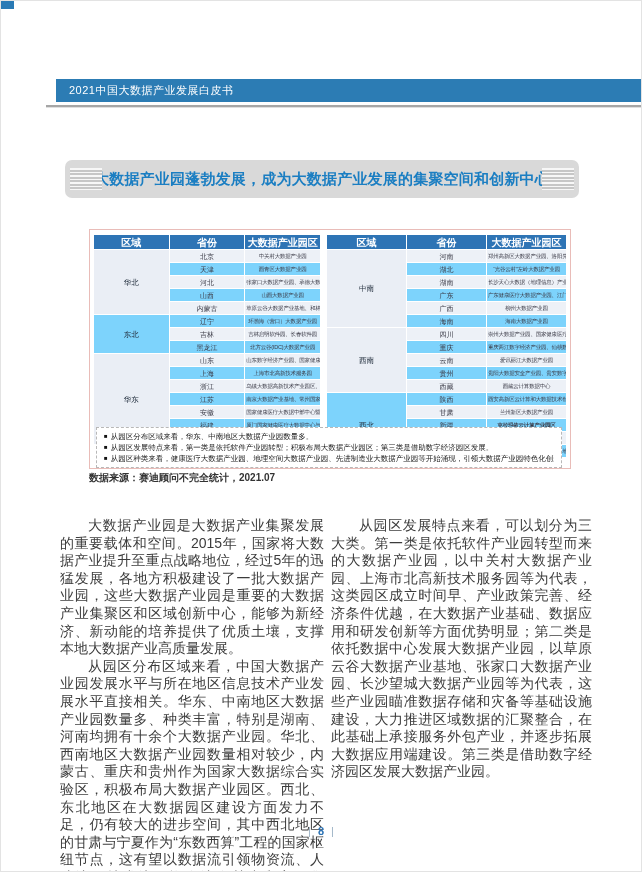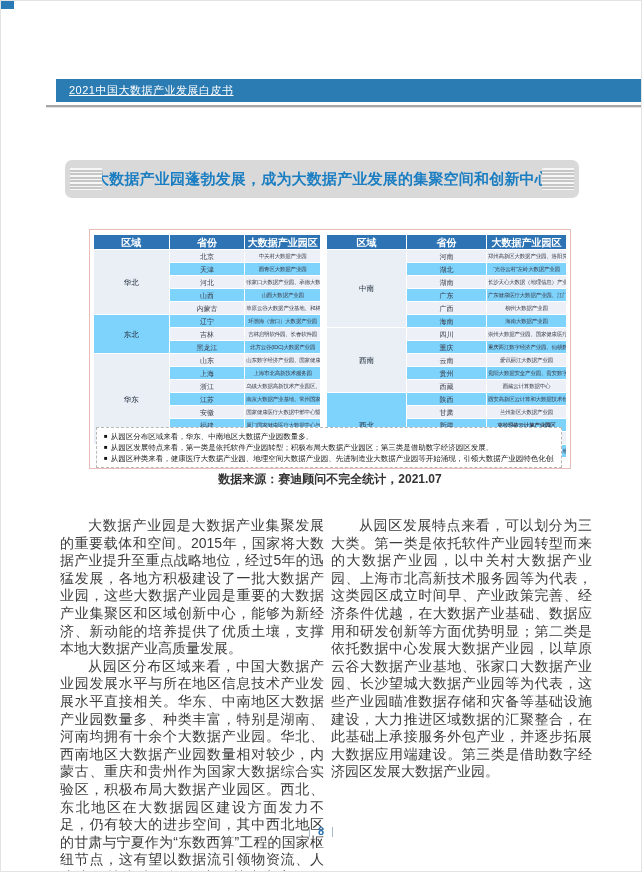--- a/index.html
+++ b/index.html
@@ -8,21 +8,21 @@
     font-family:"Liberation Sans","DejaVu Sans",sans-serif;
     overflow:hidden;border:1px solid #e3e3e3;box-sizing:border-box;
   }
   
   .corner-mark{position:absolute;left:0;top:0;width:13px;height:8px;background:#2a7ab5;}
 
   
   .header-bar{
     position:absolute;left:55px;right:0;top:78px;height:23px;
     background:#2c7cb4;color:#fff;font-size:11px;line-height:23px;
-    padding-left:13px;letter-spacing:0.5px;box-sizing:border-box;text-decoration:underline;
+    padding-left:13px;letter-spacing:0.5px;box-sizing:border-box;
   }
   .header-underline{
     position:absolute;left:45px;right:0;top:104px;height:2px;
     background:#a6a6a6;border-bottom:1px solid #e0e0e0;
   }
 
   
   .banner{
     position:absolute;left:64px;top:159px;width:514px;height:38px;
     background:#d9d9d9;border-radius:7px;
@@ -62,22 +62,22 @@
   table.parks td.bold{font-weight:bold;}
 
   .notes-box{
     position:absolute;left:6px;top:197px;width:466px;
     border:1px dashed #b8b8b8;padding:3px 7px;box-sizing:border-box;background:#fff;
   }
   .note-line{font-size:7.5px;color:#222;line-height:11px;white-space:nowrap;overflow:hidden;}
   .note-bullet{display:inline-block;font-size:6px;margin-right:3px;vertical-align:1px;color:#111;}
 
   .source-line{
-    position:absolute;left:88px;top:470px;width:482px;text-align:center;
-    font-size:12px;font-weight:bold;color:#333;
+    position:absolute;left:88px;top:470px;width:482px;text-align:left;
+    font-size:10px;font-weight:bold;color:#333;
   }
 
   
   .body-col{position:absolute;top:516px;font-size:14px;line-height:17.6px;
     color:#3c3c3c;text-align:justify;}
   .body-col.col-l{left:59px;width:264px;}
   .body-col.col-r{left:330px;width:261px;}
   .body-col p{margin:0;text-indent:2em;}
 
   

